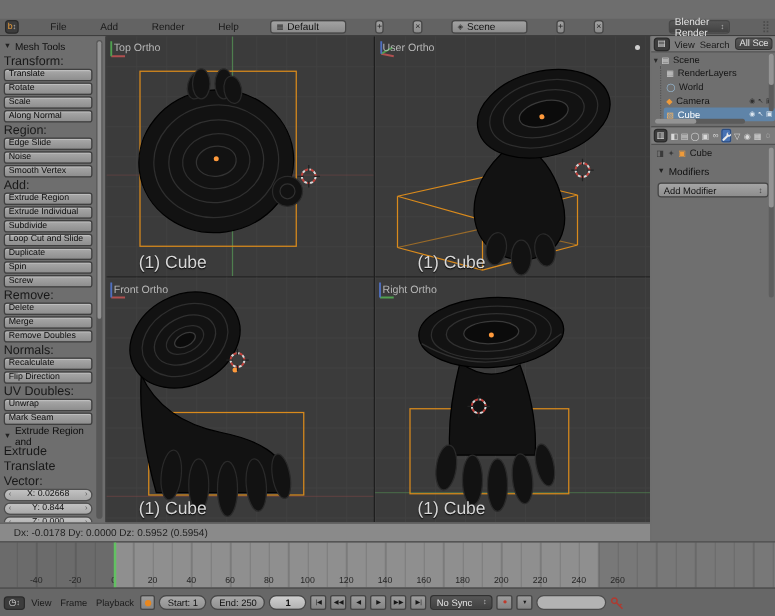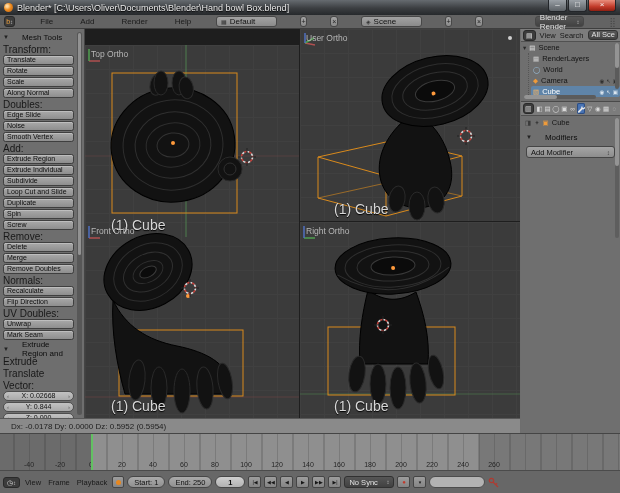--- a/index.html
+++ b/index.html
@@ -32,39 +32,39 @@
   .chip-ico{font-size:6px;color:#333;}
   .mini{width:11px;height:11px;background:linear-gradient(#a2a2a2,#8b8b8b);border:1px solid #474747;
     border-radius:3px;font-size:7px;line-height:9px;text-align:center;color:#222;}
   .chip.dark{background:linear-gradient(#565656,#424242);color:#e4e4e4;width:74px;justify-content:space-between;margin-left:29px;}
   .stats{color:#2a2a2a;font-size:7.5px;white-space:nowrap;}
   .grip{color:#4a4a4a;font-size:9px;margin-left:2px;}
 
   
   .shelf{position:absolute;left:0;top:29px;width:85px;height:389px;background:#6e6e6e;
     border-right:1px solid #454545;padding:2px 10px 0 3px;overflow:hidden;}
-  .phdr{display:flex;align-items:center;gap:13px;height:12px;color:#0d0d0d;font-size:8px;}
+  .phdr{display:flex;align-items:center;gap:3px;height:12px;color:#0d0d0d;font-size:8px;}
   .phdr .tri{font-size:6px;color:#222;}
   .seclab{height:10px;line-height:10px;font-size:10px;color:#181818;margin-top:2px;}
   .tbtn{height:10px;margin-bottom:1px;background:linear-gradient(#a9a9a9,#8e8e8e);
     border:1px solid #3f3f3f;border-radius:2.5px;box-shadow:inset 0 1px 0 rgba(255,255,255,.25);
     color:#0c0c0c;font-size:7px;line-height:8px;padding:0 3px;white-space:nowrap;overflow:hidden;}
   .nfield{height:10px;margin-bottom:1px;background:linear-gradient(#c2c2c2,#a9a9a9);
     border:1px solid #4e4e4e;border-radius:6px;color:#111;font-size:7px;line-height:8px;
     display:flex;align-items:center;justify-content:space-between;padding:0 3px;}
   .nfield .na{color:#5c5c5c;font-size:6px;}
   .shelf-sb{position:absolute;right:2px;top:3px;bottom:3px;width:5px;background:#575757;border-radius:3px;}
   .shelf-sb .th{position:absolute;left:1px;right:1px;top:1px;height:58%;background:#929292;border-radius:3px;}
 
   
   .vps{position:absolute;left:85px;top:29px;width:435px;height:389px;background:#1e1e1e;}
   .vp{position:absolute;background-color:#3b3b3b;overflow:hidden;
     background-image:linear-gradient(#404040 1px,transparent 1px),linear-gradient(90deg,#404040 1px,transparent 1px);
     background-size:24px 24px;}
-  .vp.tl{left:0;top:16px;width:214px;height:192px;}
+  .vp.tl{left:0;top:0;width:214px;height:192px;}
   .vp.tr{left:215px;top:0;width:220px;height:192px;}
   .vp.bl{left:0;top:193px;width:214px;height:196px;}
   .vp.br{left:215px;top:193px;width:220px;height:196px;}
   .vplabel{position:absolute;left:6px;top:4px;color:#b6b6b6;font-size:8.5px;z-index:3;}
   .vpinfo{position:absolute;left:26px;bottom:4px;color:#d8d8d8;font-size:14px;text-shadow:0 1px 1px #000;z-index:3;}
   .vp svg{position:absolute;left:0;top:0;z-index:2;}
   .gizmo{position:absolute;left:4px;bottom:3px;z-index:3;}
   .vpdot{position:absolute;right:8px;top:7px;width:4px;height:4px;border-radius:50%;background:#cfcfcf;z-index:3;}
 
   
@@ -127,29 +127,20 @@
   .ksfield{width:56px;height:12px;background:#b3b3b3;border:1px solid #4d4d4d;border-radius:7px;}
   .previewtgl{width:12px;height:12px;background:linear-gradient(#9d9d9d,#848484);border:1px solid #454545;
     border-radius:2px;display:flex;align-items:center;justify-content:center;}
   .previewtgl i{width:5px;height:5px;border-radius:50%;background:#e8871e;display:block;}
 </style>
 </head>
 <body>
 
 <div class="app">
 
-  <div class="titlebar">
-    <span class="blogo"></span>
-    <span class="wtitle">Blender* [C:\Users\Oliver\Documents\Blender\Hand bowl Box.blend]</span>
-    <span class="winbtns">
-      <span class="wbtn">–</span>
-      <span class="wbtn">□</span>
-      <span class="wbtn close">×</span>
-    </span>
-  </div>
 
   <div class="infobar">
     <span class="edbtn"><span>b</span><span class="ar">↕</span></span>
     <span class="menu">File</span>
     <span class="menu">Add</span>
     <span class="menu">Render</span>
     <span class="menu">Help</span>
     <span class="chip wide">
       <span class="chip-ico">▦</span>
       <span>Default</span>
@@ -174,21 +165,21 @@
       <span class="tri">▼</span>
       <span>Mesh Tools</span>
     </div>
 
     <div class="seclab">Transform:</div>
     <div class="tbtn">Translate</div>
     <div class="tbtn">Rotate</div>
     <div class="tbtn">Scale</div>
     <div class="tbtn">Along Normal</div>
 
-    <div class="seclab">Doubles:</div>
+    <div class="seclab">Region:</div>
     <div class="tbtn">Edge Slide</div>
     <div class="tbtn">Noise</div>
     <div class="tbtn">Smooth Vertex</div>
 
     <div class="seclab">Add:</div>
     <div class="tbtn">Extrude Region</div>
     <div class="tbtn">Extrude Individual</div>
     <div class="tbtn">Subdivide</div>
     <div class="tbtn">Loop Cut and Slide</div>
     <div class="tbtn">Duplicate</div>

